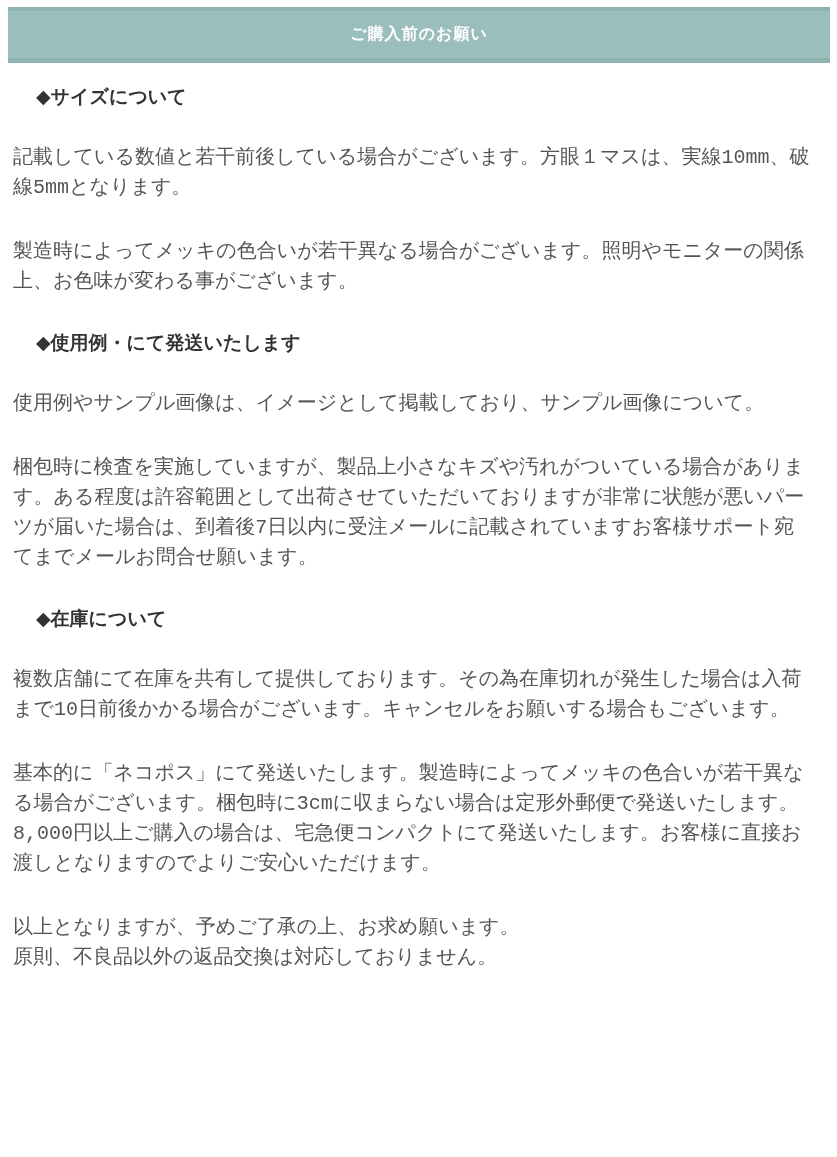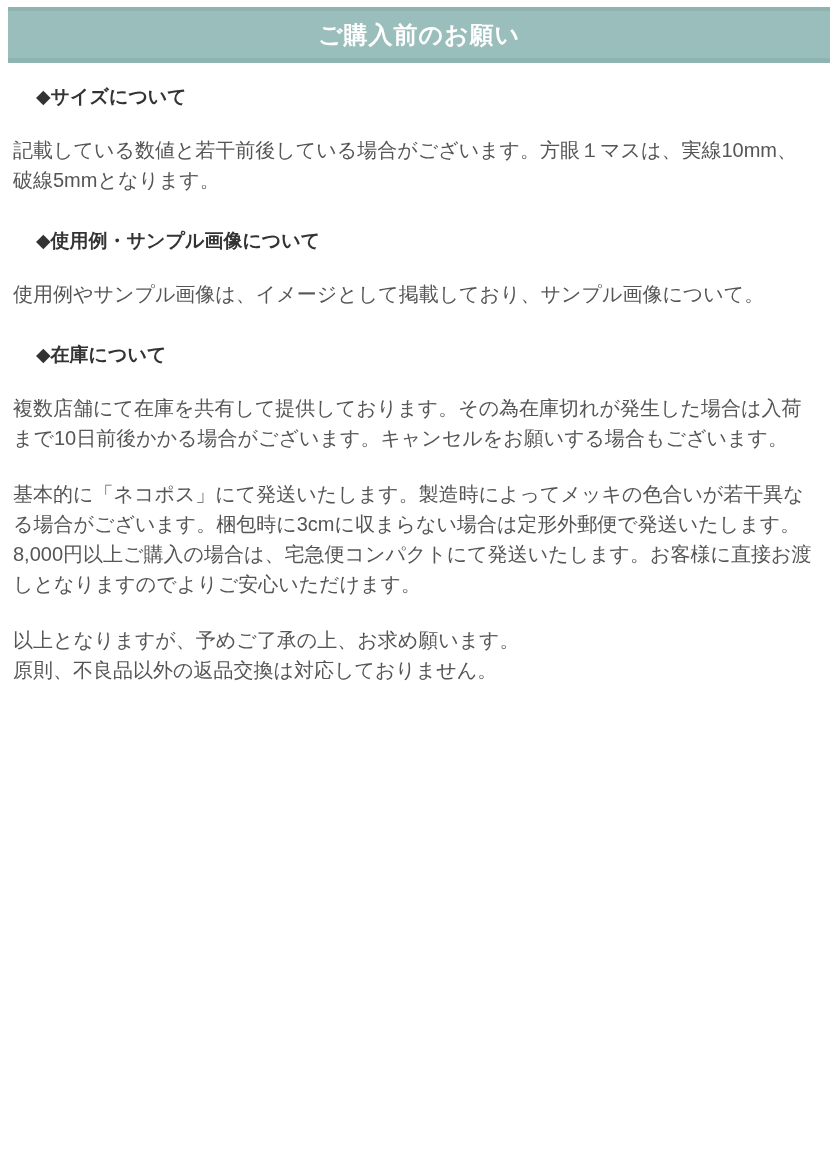--- a/index.html
+++ b/index.html
@@ -19,21 +19,21 @@
     border-top: 4px solid #8db4b1;
     border-bottom: 5px solid #8db4b1;
     height: 47px;
     display: flex;
     align-items: center;
     justify-content: center;
   }
   .notice-header .title {
     margin: 7px;
     color: #ffffff;
-    font-size: 24px;
+    font-size: 16px;
     font-weight: bold;
     letter-spacing: 1px;
   }
   .content {
     padding: 0 25px 6px 13px;
   }
   .section-heading {
     font-size: 19px;
     line-height: 24px;
     font-weight: bold;
@@ -42,40 +42,43 @@
     padding-left: 23px;
   }
   .section-heading.first {
     margin-top: 22px;
   }
   .section-body,
   .closing-note {
     font-size: 20px;
     line-height: 30px;
     color: #555555;
-    margin: 26px 0 0;
+    margin: 34px 0 0;
     white-space: pre-line;
+    font-family: Liberation Mono, monospace;
   }
 </style>
 </head>
 <body>
 
 <div class="notice-header">
   <h2 class="title">ご購入前のお願い</h2>
 </div>
 
 <div class="content">
 
   <h3 class="section-heading first">◆サイズについて</h3>
   <p class="section-body">記載している数値と若干前後している場合がございます。方眼１マスは、実線10mm、破線5mmとなります。</p>
 
+  <p class="section-body">製造時によってメッキの色合いが若干異なる場合がございます。照明やモニターの関係上、お色味が変わる事がございます。</p>
 
-  <h3 class="section-heading">◆使用例・サンプル画像について</h3>
+  <h3 class="section-heading">◆使用例・にて発送いたします</h3>
   <p class="section-body">使用例やサンプル画像は、イメージとして掲載しており、サンプル画像について。</p>
 
+  <p class="section-body">梱包時に検査を実施していますが、製品上小さなキズや汚れがついている場合があります。ある程度は許容範囲として出荷させていただいておりますが非常に状態が悪いパーツが届いた場合は、到着後7日以内に受注メールに記載されていますお客様サポート宛てまでメールお問合せ願います。</p>
 
   <h3 class="section-heading">◆在庫について</h3>
   <p class="section-body">複数店舗にて在庫を共有して提供しております。その為在庫切れが発生した場合は入荷まで10日前後かかる場合がございます。キャンセルをお願いする場合もございます。</p>
 
   <p class="section-body">基本的に「ネコポス」にて発送いたします。製造時によってメッキの色合いが若干異なる場合がございます。梱包時に3cmに収まらない場合は定形外郵便で発送いたします。
 8,000円以上ご購入の場合は、宅急便コンパクトにて発送いたします。お客様に直接お渡しとなりますのでよりご安心いただけます。</p>
 
   <p class="closing-note">以上となりますが、予めご了承の上、お求め願います。
 原則、不良品以外の返品交換は対応しておりません。</p>
 

